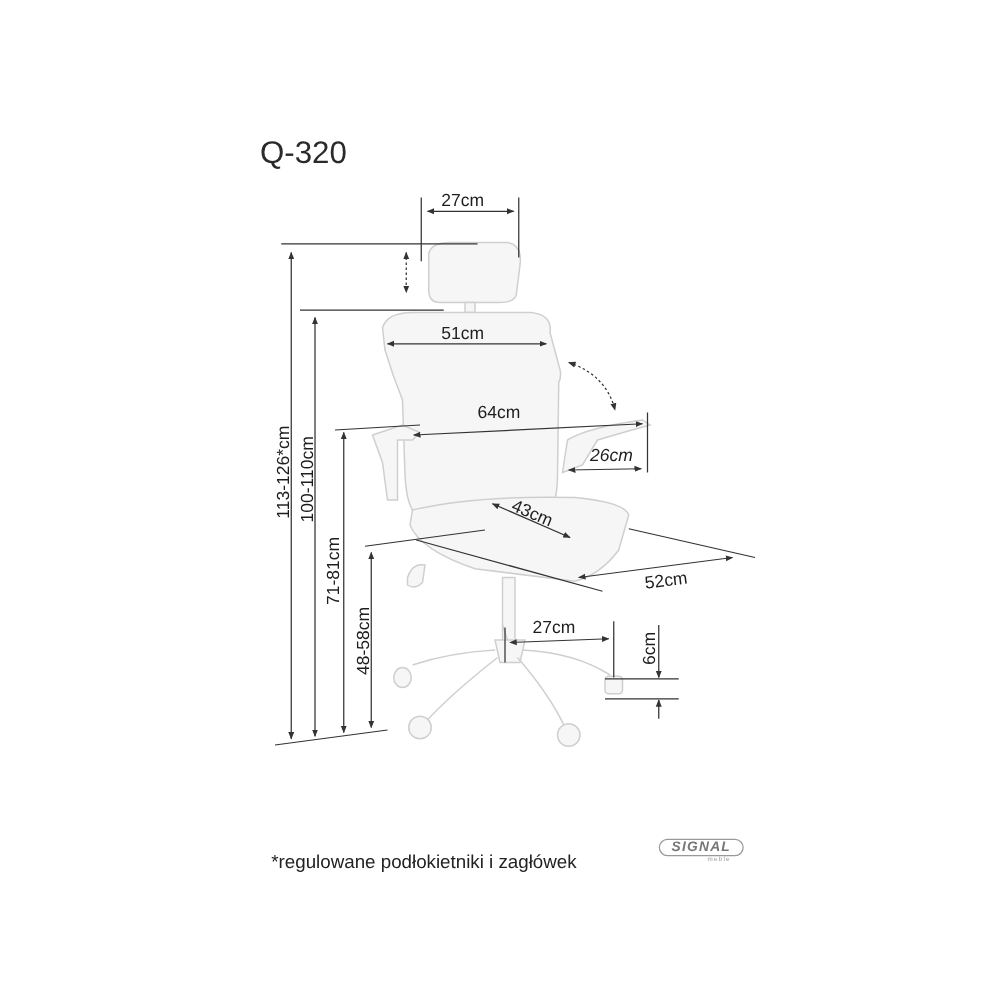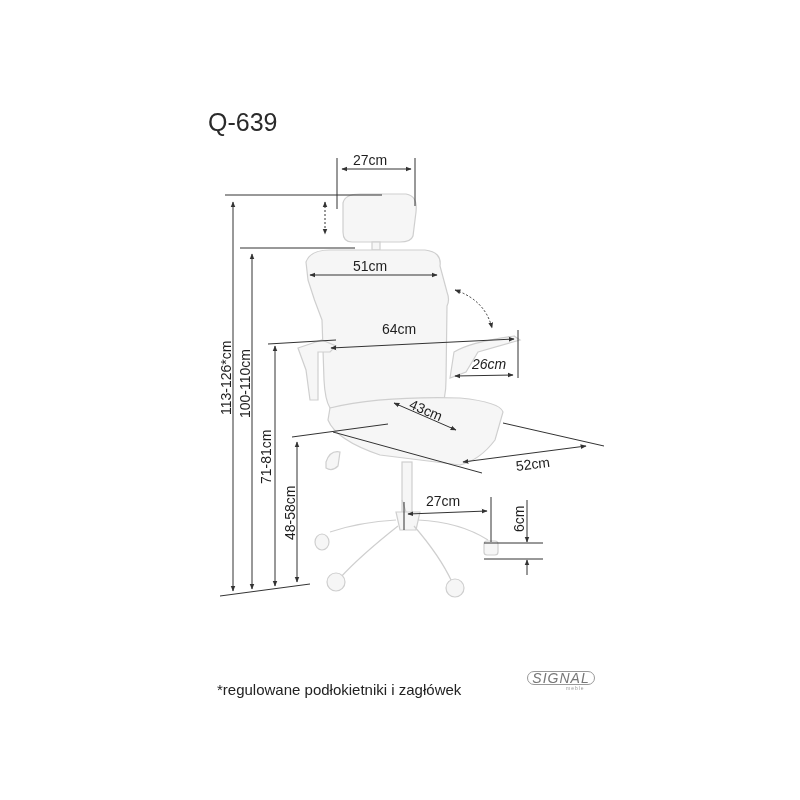--- a/index.html
+++ b/index.html
@@ -3,21 +3,21 @@
   <meta charset="utf-8">
   <style>
     html, body { margin: 0; padding: 0; background: #ffffff; }
     body { width: 800px; height: 800px; position: relative; overflow: hidden;
            font-family: "Liberation Sans", sans-serif; color: #222; }
     .title { position: absolute; left: 208px; top: 108px; font-size: 25px; color: #2a2a2a; }
     .lbl { position: absolute; font-size: 14px; color: #1e1e1e; white-space: nowrap; line-height: 1; }
     .rot { transform-origin: left top; transform: rotate(-90deg); }
     .footnote { position: absolute; left: 217px; top: 669px; font-size: 15px; color: #222; margin-top: 12px; }
     .logo { position: absolute; left: 527px; top: 671px; width: 66px; height: 12px;
-            border: 1px solid #999; border-radius: 7px; font-size: 14px; font-weight: normal;
+            border: 1px solid #999; border-radius: 7px; font-size: 11px; font-weight: bold;
             font-style: italic; color: #777; text-align: center; line-height: 12px; letter-spacing: 1px; }
     .logo-sub { position: absolute; left: 566px; top: 685px; font-size: 5px; color: #999; letter-spacing: 1px; }
     svg { position: absolute; left: 0; top: 0; }
   </style>
 </head>
 <body>
 
 <div>
   <svg width="800" height="800" viewBox="0 0 800 800">
     <defs>
@@ -96,21 +96,21 @@
       <line x1="408" y1="514" x2="487" y2="511" marker-start="url(#ah)" marker-end="url(#ah)"></line>
 
       <line x1="484" y1="543" x2="543" y2="543"></line>
       <line x1="484" y1="559" x2="543" y2="559"></line>
       <line x1="527" y1="500" x2="527" y2="542" marker-end="url(#ah)"></line>
       <line x1="527" y1="575" x2="527" y2="560" marker-end="url(#ah)"></line>
     </g>
   </svg>
 </div>
 
-<div class="title">Q-639</div>
+<div class="title">Q-320</div>
 
 <div class="lbl" style="left:353px;top:153px;">27cm</div>
 <div class="lbl" style="left:353px;top:259px;">51cm</div>
 <div class="lbl" style="left:382px;top:322px;">64cm</div>
 <div class="lbl" style="left:472px;top:357px;font-style:italic;">26cm</div>
 <div class="lbl" style="left:413px;top:397px;transform:rotate(23deg);transform-origin:left top;">43cm</div>
 <div class="lbl" style="left:515px;top:459px;transform:rotate(-7deg);transform-origin:left top;">52cm</div>
 <div class="lbl" style="left:426px;top:494px;">27cm</div>
 <div class="lbl rot" style="left:512px;top:532px;">6cm</div>
 

